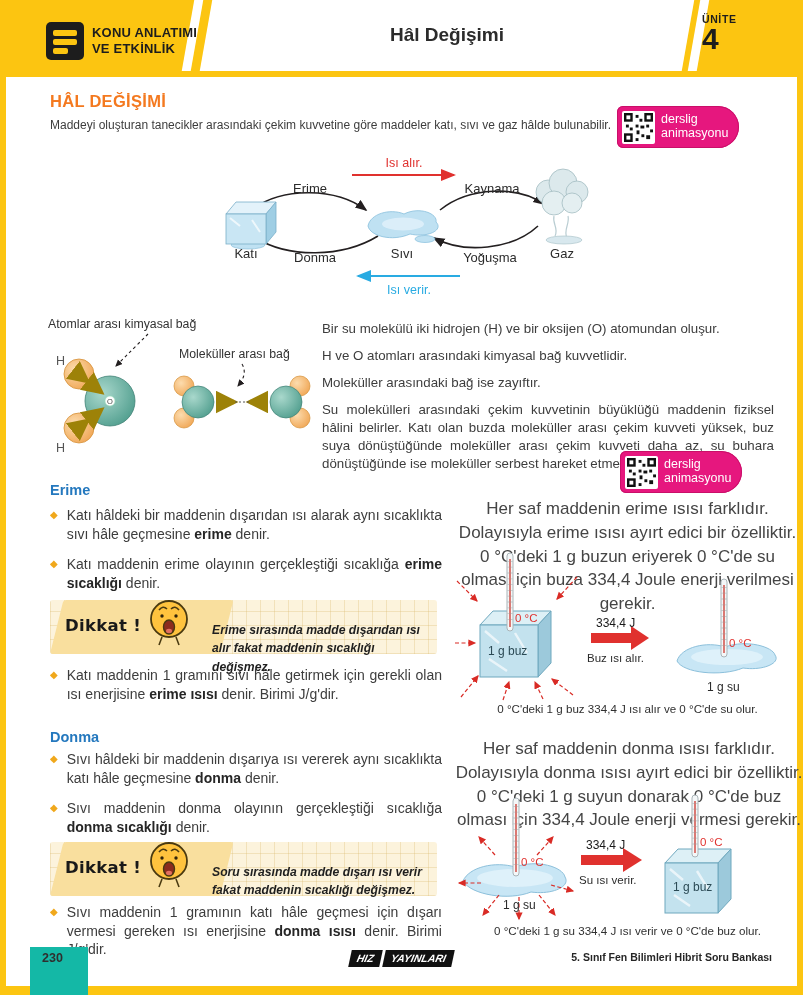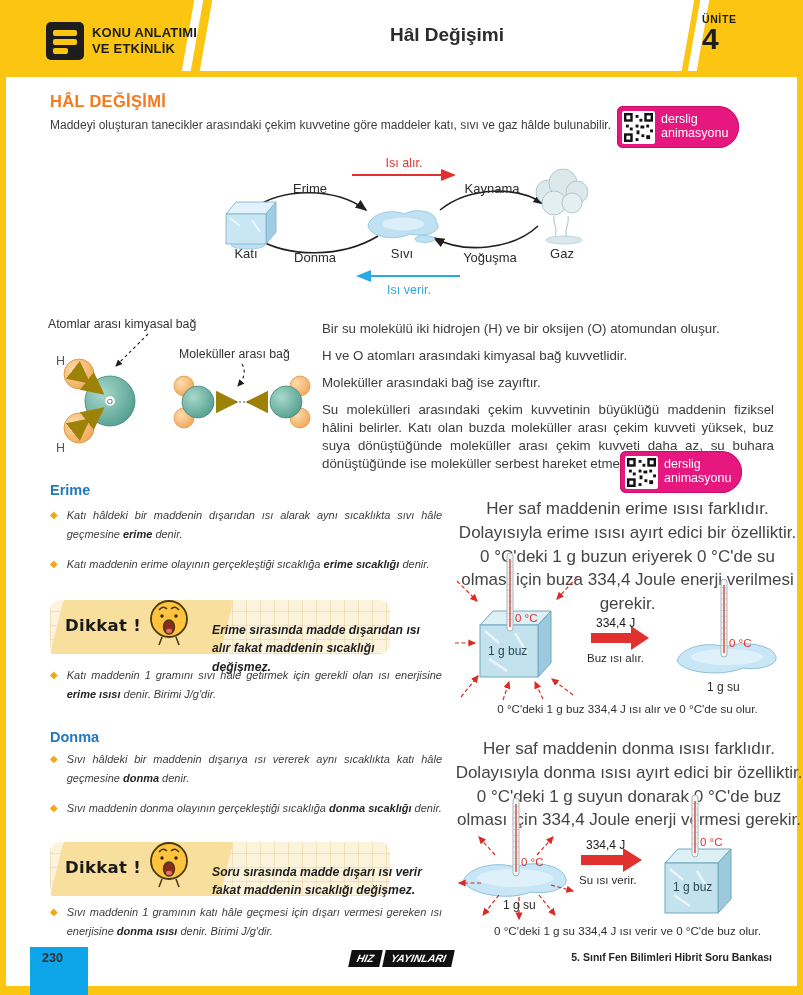--- a/index.html
+++ b/index.html
@@ -29,42 +29,42 @@
   .unit .u-num { font-size:30px; font-weight:800; margin-top:-3px; }
 
   
   .h-main { left:50px; top:92px; font-size:16.5px; font-weight:800; color:#F4791F; letter-spacing:.3px; }
   .intro { left:50px; top:117px; width:580px; font-size:12px; line-height:1.42; color:#3d3d3d; }
   .h-sub { font-size:14.5px; font-weight:800; color:#2478BE; }
   .col-par p { margin:0 0 9px; font-size:13.3px; line-height:1.36; color:#3d3d3d; text-align:justify; }
   .bullets { width:392px; }
   .bullet { display:flex; gap:9px; margin-bottom:12px; }
   .diamond { color:#F0A81C; font-size:10px; line-height:18px; flex:0 0 auto; }
-  .btxt { font-size:11px; line-height:18.5px; color:#3d3d3d; text-align:justify;font-style:italic; }
+  .btxt { font-size:14px; line-height:18.5px; color:#3d3d3d; text-align:justify; }
   .btxt b { color:#262626; }
   .note { font-size:17px; line-height:1.4; color:#454545;text-align:center; }
   .caption { font-size:11.6px; color:#303030; text-align:center; }
 
   
   .derslig { width:122px; height:42px; background:#E6177E; border-radius:6px 21px 21px 6px; display:flex; align-items:center; padding-left:5px; box-shadow:0 0 0 1px #c90f69 inset; }
   .qr { width:33px; height:33px; background:#fff; border-radius:2px; padding:2px; flex:0 0 auto; }
   .derslig-text { color:#fff; font-size:12.5px; line-height:1.1; margin-left:6px; }
 
   
-  .dikkat { width:340px; height:54px; background:
+  .dikkat { width:387px; height:54px; background:
       repeating-linear-gradient(0deg, rgba(214,178,96,.28) 0 1px, transparent 1px 14px),
       repeating-linear-gradient(90deg, rgba(214,178,96,.28) 0 1px, transparent 1px 14px),
-      #FCF3DC; border-radius:10px; }
+      #FCF3DC; border-radius:3px; }
   .dikkat-left { position:absolute; left:0; top:0; width:170px; height:54px; background:#F9DF9E; transform:skewX(-14deg); transform-origin:bottom left; border-radius:3px; }
   .dikkat-lbl { position:absolute; left:15px; top:16px; font-family:"DejaVu Sans", sans-serif; font-size:16.5px; font-weight:800; color:#191919; letter-spacing:.3px; }
   .dikkat-face { position:absolute; left:96px; top:-7px; }
   .dikkat-txt { position:absolute; left:162px; top:9px; width:220px; font-size:12.2px; font-style:italic; font-weight:bold; color:#1f1f1f; line-height:1.5;margin-top:12px; }
 
   
-  .pagenum-tab { left:30px; top:947px; width:58px; height:48px; background:#0ea5e9; }
+  .pagenum-tab { left:30px; top:947px; width:58px; height:48px; background:#14b8a6; }
   .pagenum { padding:4px 0 0 12px; font-size:12.5px; font-weight:bold; color:#2f2f2f; }
   .publisher { left:350px; top:950px; display:flex; align-items:stretch; height:17px; }
   .pub-seg { background:#111; color:#fff; font-size:10.5px; font-weight:800; font-style:italic; padding:2px 7px 0; transform:skewX(-12deg); white-space:nowrap; }
   .pub-gap { width:3px; }
   .book-title { left:520px; top:951px; width:252px; text-align:right; font-size:10.5px; font-weight:bold; color:#262626; }
 </style>
 </head>
 <body>
 
 <div class="page">

